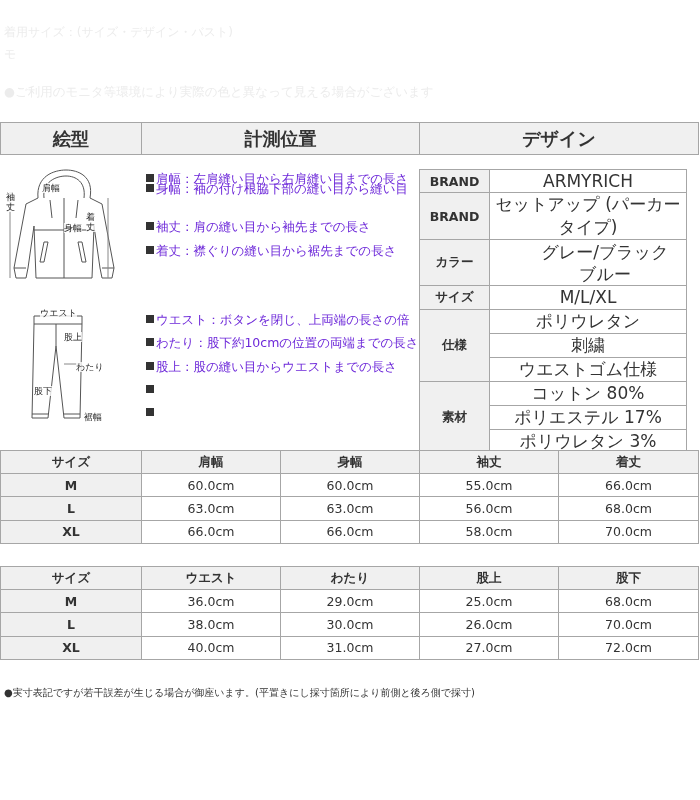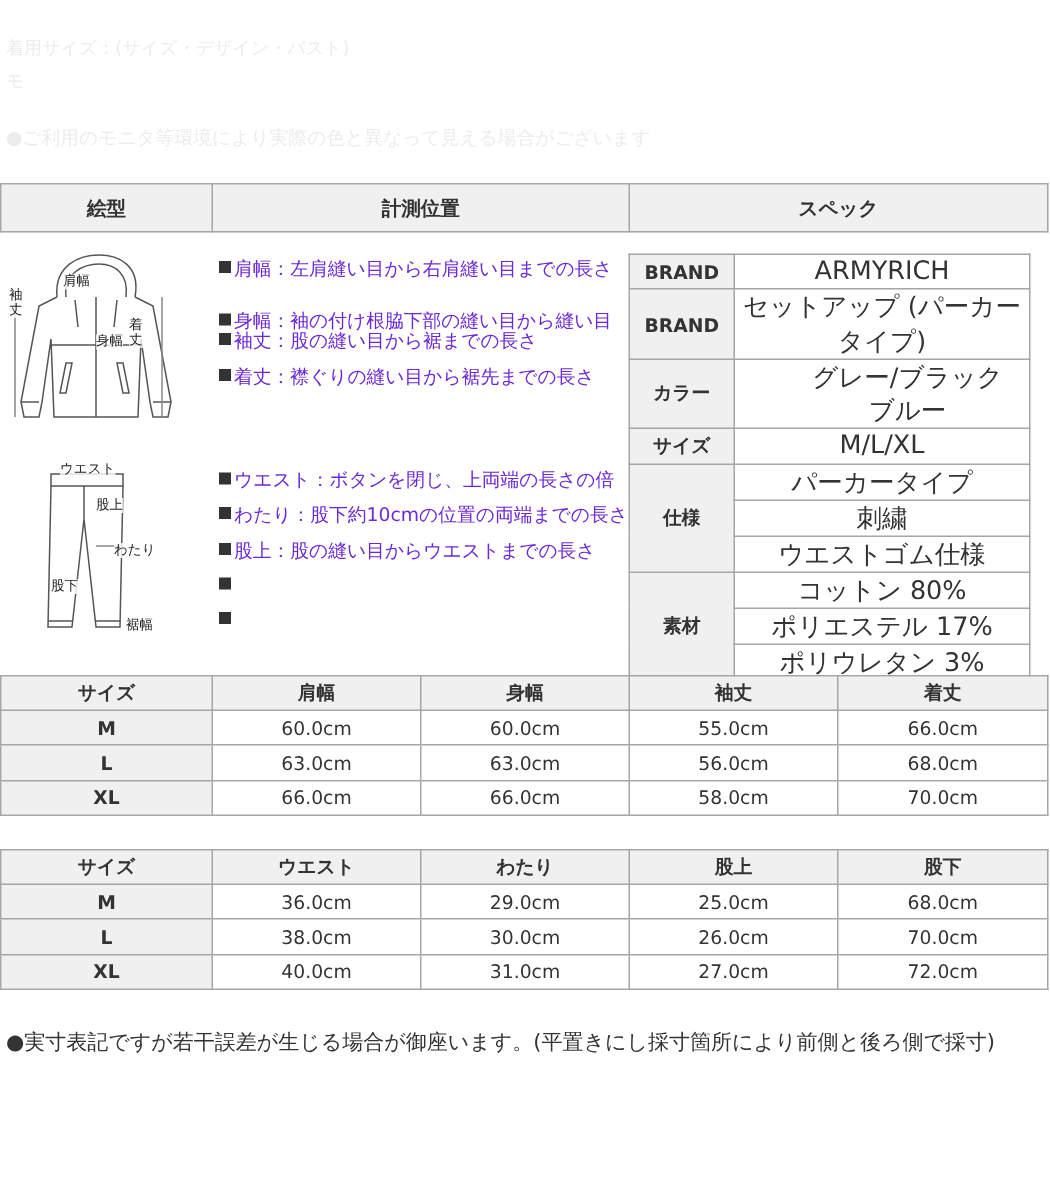--- a/index.html
+++ b/index.html
@@ -10,21 +10,21 @@
   .faded.l1 { top: 24px; }
   .faded.l2 { top: 46px; }
   .faded.l3 { top: 84px; font-size: 12.5px; }
 
   table { border-collapse: collapse; position: absolute; }
   td, th { border: 1px solid #a6a6a6; text-align: center; vertical-align: middle; font-size: 12.5px; }
   th { background: #f0f0f0; font-weight: bold; color: #333; }
 
   
   #main-header { left: 0; top: 122px; width: 699px; height: 25px; }
-  #main-header th { height: 32px; font-size: 13px; }
+  #main-header th { height: 32px; font-size: 18px; }
 
   
   .illus { position: absolute; }
   #jacket { left: 6px; top: 168px; width: 120px; height: 118px; }
   #pants { left: 28px; top: 306px; width: 80px; height: 120px; }
   .lbl { position: absolute; font-size: 9px; color: #222; background: rgba(255,255,255,0.8); line-height: 10px; }
 
   .meas { position: absolute; left: 146px; font-size: 12.5px; color: #6d28d9; white-space: nowrap; line-height: 16px; }
   .meas .sq { display: inline-block; width: 8px; height: 8px; background: #333; margin-right: 2px; vertical-align: 1px; }
 
@@ -37,35 +37,35 @@
   
   .size { left: 0; width: 699px; }
   #size-top { top: 450px; }
   #size-bottom { top: 566px; }
   .size th, .size td { height: 23.2px; font-size: 12.5px; }
   .size th { font-weight: bold; }
   .size td.rowh { background: #f0f0f0; font-weight: bold; }
   .size col.c0 { width: 141px; }
   .size col.cn { width: 139px; }
 
-  #note { position: absolute; left: 4px; top: 686px; font-size: 14px; color: #333; white-space: nowrap; }
+  #note { position: absolute; left: 4px; top: 686px; font-size: 10px; color: #333; white-space: nowrap; }
 </style>
 </head>
 <body>
 
 <div class="faded l1">着用サイズ：(サイズ・デザイン・バスト)</div>
 <div class="faded l2">モ</div>
 <div class="faded l3">●ご利用のモニタ等環境により実際の色と異なって見える場合がございます</div>
 
 <table id="main-header">
   <tbody>
       <tr>
     <th style="width:141px">絵型</th>
     <th style="width:278px">計測位置</th>
-    <th>スペック</th>
+    <th>デザイン</th>
   </tr>
 </tbody>
   </table>
 
 <div class="illus" id="jacket">
   <svg width="120" height="118" viewBox="0 0 120 118">
     <g fill="none" stroke="#555" stroke-width="1">
       <path d="M32 30 C30 8, 48 2, 60 2 C72 2, 88 8, 84 30"></path>
       <path d="M38 30 C36 14, 50 8, 60 8 C70 8, 80 14, 78 30"></path>
       <path d="M32 30 L20 36 L8 100 L10 110 L20 110 L22 100 L28 58 L30 110 L86 110 L88 58 L94 100 L96 110 L106 110 L108 100 L96 36 L84 30"></path>
@@ -78,22 +78,22 @@
       <path d="M102 30 L102 110" stroke="#888"></path>
     </g>
   </svg>
   <span class="lbl" style="left:36px;top:15px;">肩幅</span>
   <span class="lbl" style="left:0px;top:24px;width:12px;">袖丈</span>
   <span class="lbl" style="left:58px;top:55px;">身幅</span>
   <span class="lbl" style="left:80px;top:44px;width:12px;">着丈</span>
 </div>
 
 <div class="meas" style="top:171px"><span class="sq"></span><span>肩幅：左肩縫い目から右肩縫い目までの長さ</span></div>
-<div class="meas" style="top:206px"><span class="sq"></span><span>身幅：袖の付け根脇下部の縫い目から縫い目</span></div>
-<div class="meas" style="top:219px"><span class="sq"></span><span>袖丈：股の縫い目から裾までの長さ</span></div>
+<div class="meas" style="top:181px"><span class="sq"></span><span>身幅：袖の付け根脇下部の縫い目から縫い目</span></div>
+<div class="meas" style="top:219px"><span class="sq"></span><span>袖丈：肩の縫い目から袖先までの長さ</span></div>
 <div class="meas" style="top:243px"><span class="sq"></span><span>着丈：襟ぐりの縫い目から裾先までの長さ</span></div>
 
 <div class="illus" id="pants">
   <svg width="80" height="120" viewBox="0 0 80 120">
     <g fill="none" stroke="#555" stroke-width="1">
       <path d="M6 10 L54 10 L54 18 L6 18 Z"></path>
       <path d="M6 18 L4 112 L20 112 L28 40 L36 112 L52 112 L54 18"></path>
       <path d="M28 18 L28 40"></path>
       <path d="M4 108 L20 108 M36 108 L52 108"></path>
       <path d="M36 58 L54 58" stroke="#888"></path>
@@ -128,21 +128,21 @@
           <div>グレー/ブラック</div>
           <div>ブルー</div>
         </td>
   </tr>
   <tr>
     <th>サイズ</th>
     <td>M/L/XL</td>
   </tr>
   <tr>
     <th rowspan="3">仕様</th>
-    <td>パーカータイプ</td>
+    <td>ポリウレタン</td>
   </tr>
   <tr>
         <td>刺繍</td>
       </tr>
   <tr>
         <td>ウエストゴム仕様</td>
       </tr>
   <tr>
     <th rowspan="3">素材</th>
     <td>コットン 80%</td>

